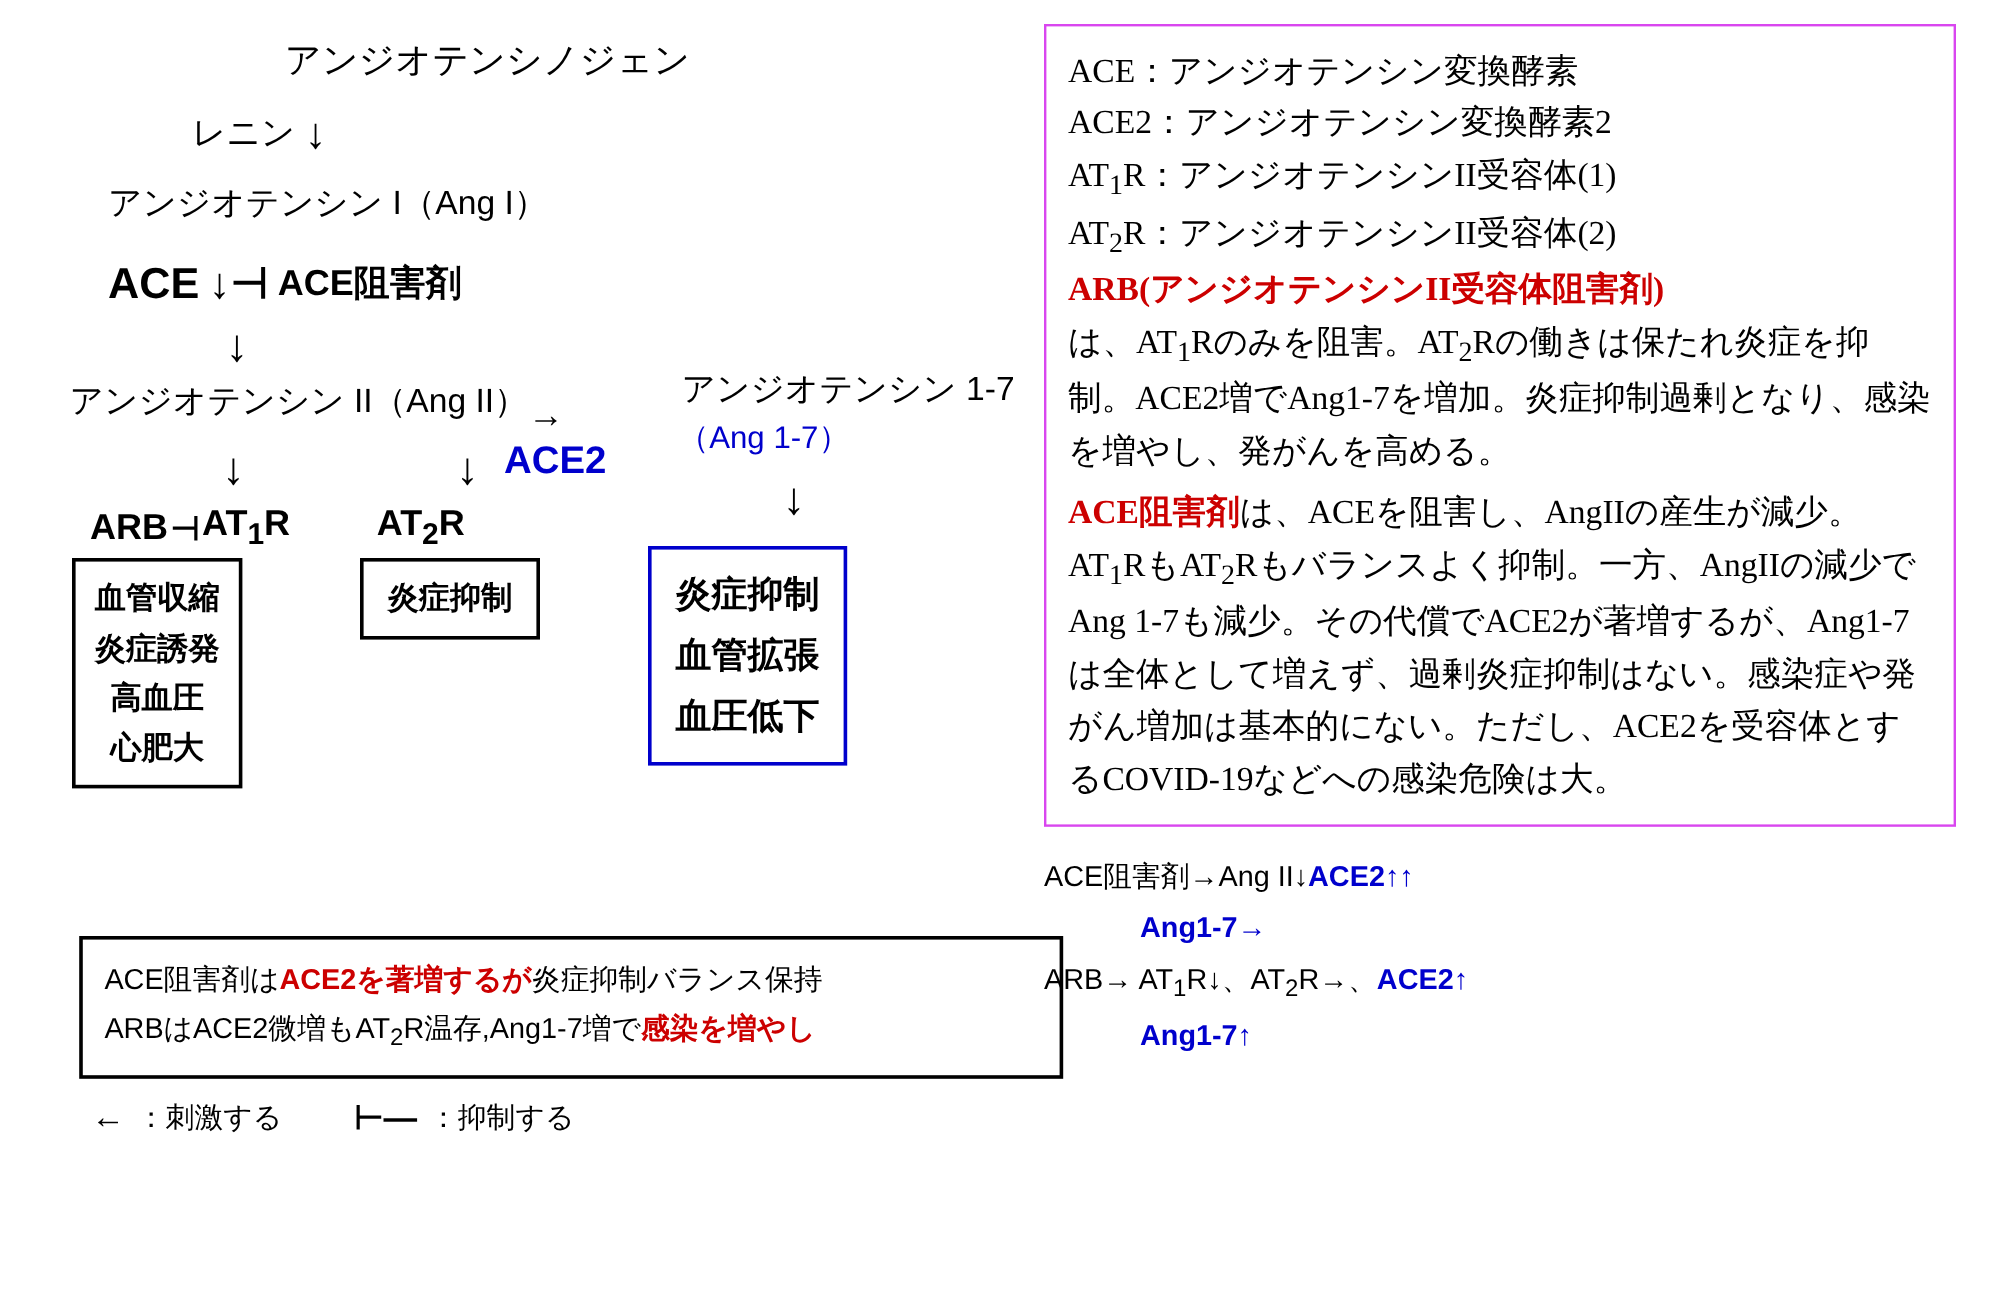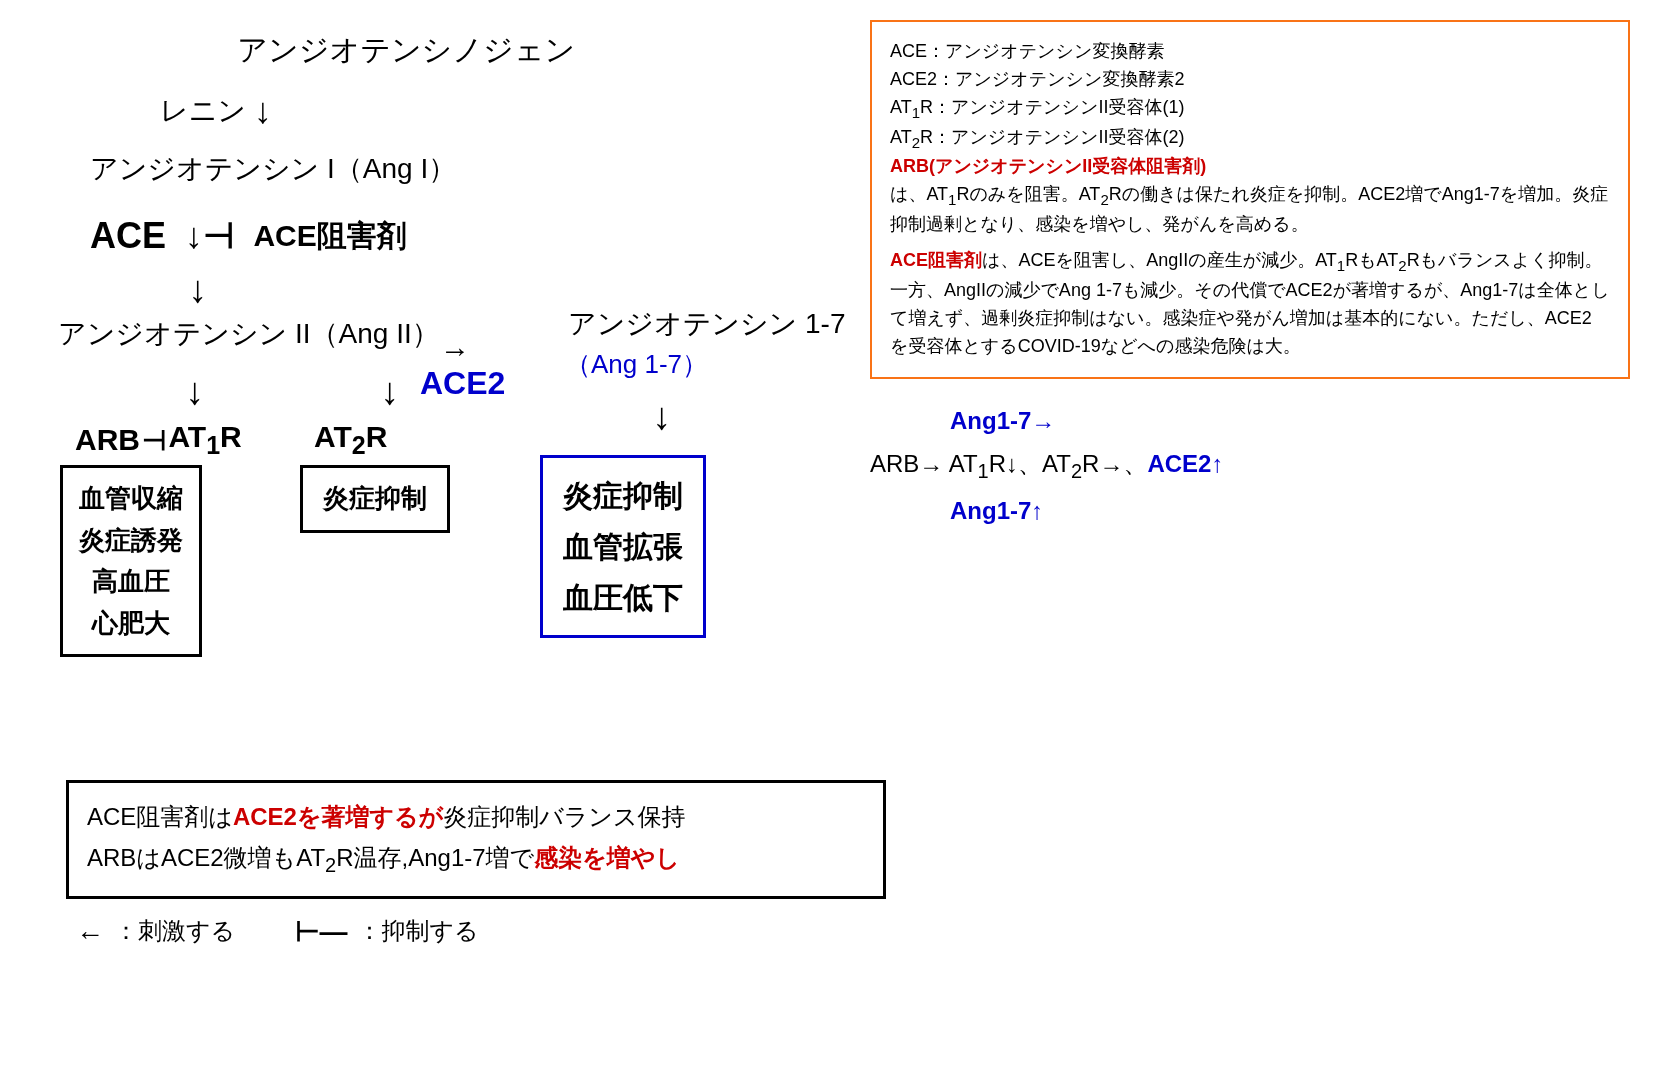--- a/index.html
+++ b/index.html
@@ -30,25 +30,26 @@
 
     
     .right-panel {
       flex: 1;
       padding-left: 20px;
       display: flex;
       flex-direction: column;
     }
 
     .explanation-box {
-      border: 2px solid #f97316;
+      border: 2px solid #d946ef;
       padding: 16px 18px;
-      font-size: 18px;
+      font-size: 28px;
       line-height: 1.55;
       color: #000;
+      font-family: Liberation Serif, serif;
     }
 
     .text-red { color: #cc0000; }
     .text-blue { color: #0000cc; }
     .text-bold { font-weight: bold; }
 
     
     .diagram-area {
       width: 820px;
       position: relative;
@@ -91,21 +92,21 @@
       white-space: nowrap;
     }
 
     
     .ace-row {
       position: absolute;
       top: 195px;
       left: 60px;
       display: flex;
       align-items: center;
-      gap: 19px;
+      gap: 8px;
       font-size: 36px;
       font-weight: bold;
       white-space: nowrap;
     }
 
     .inhibit-symbol {
       font-size: 36px;
       font-weight: bold;
     }
 
@@ -377,20 +378,23 @@
       <div>ACE：アンジオテンシン変換酵素</div>
       <div>ACE2：アンジオテンシン変換酵素2</div>
       <div>AT<sub>1</sub>R：アンジオテンシンII受容体(1)</div>
       <div>AT<sub>2</sub>R：アンジオテンシンII受容体(2)</div>
       <div><span class="text-red text-bold">ARB(アンジオテンシンII受容体阻害剤)</span></div>
       <div>は、AT<sub>1</sub>Rのみを阻害。AT<sub>2</sub>Rの働きは保たれ炎症を抑制。ACE2増でAng1-7を増加。炎症抑制過剰となり、感染を増やし、発がんを高める。</div>
       <div style="margin-top:8px;"><span class="text-red text-bold">ACE阻害剤</span>は、ACEを阻害し、AngIIの産生が減少。AT<sub>1</sub>RもAT<sub>2</sub>Rもバランスよく抑制。一方、AngIIの減少でAng 1-7も減少。その代償でACE2が著増するが、Ang1-7は全体として増えず、過剰炎症抑制はない。感染症や発がん増加は基本的にない。ただし、ACE2を受容体とするCOVID-19などへの感染危険は大。</div>
     </div>
 
     <div class="bottom-right-text">
+      <div>
+        <span>ACE阻害剤→Ang II↓</span><span class="text-blue text-bold">ACE2↑↑</span>
+      </div>
       <div style="padding-left: 80px;">
         <span class="text-blue text-bold">Ang1-7→</span>
       </div>
       <div>
         <span>ARB→ AT<sub>1</sub>R↓、AT<sub>2</sub>R→、</span><span class="text-blue text-bold">ACE2↑</span>
       </div>
       <div style="padding-left: 80px;">
         <span class="text-blue text-bold">Ang1-7↑</span>
       </div>
     </div>

